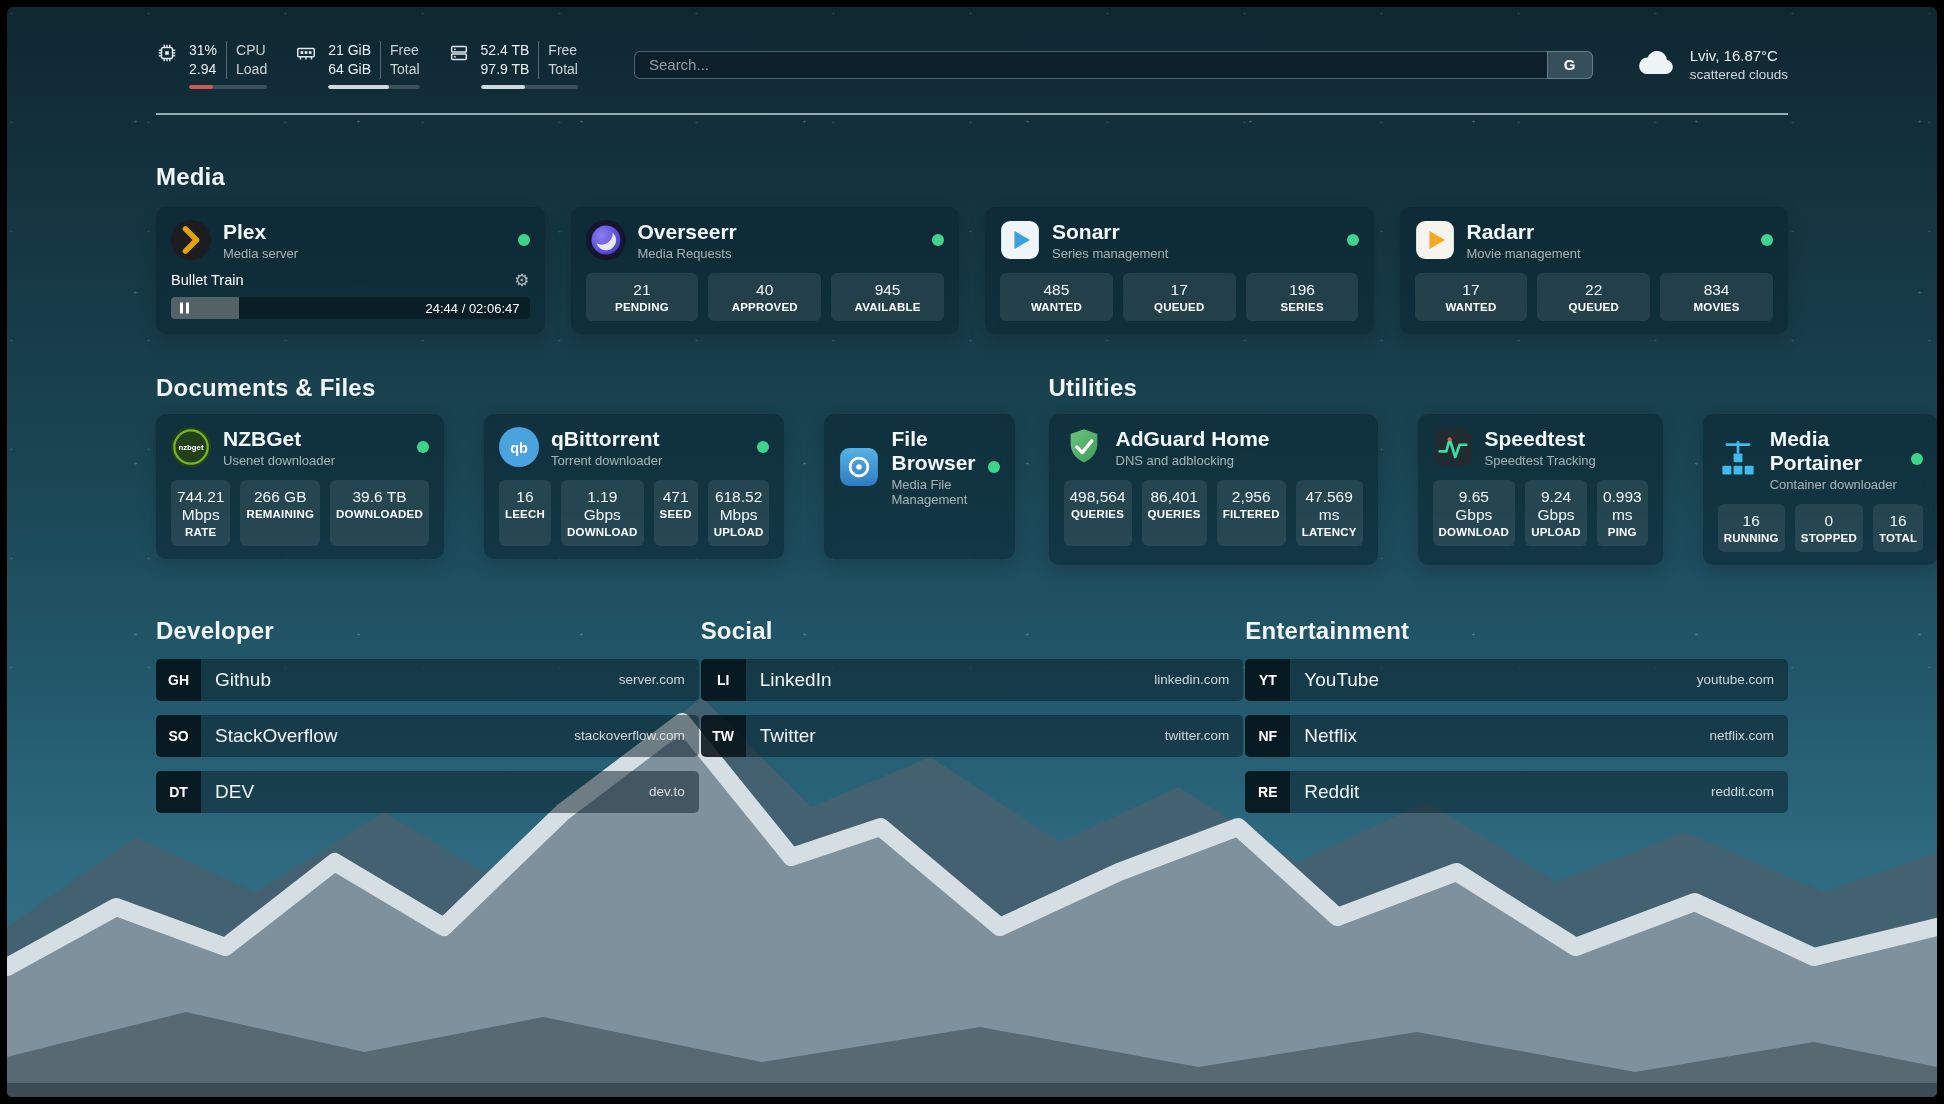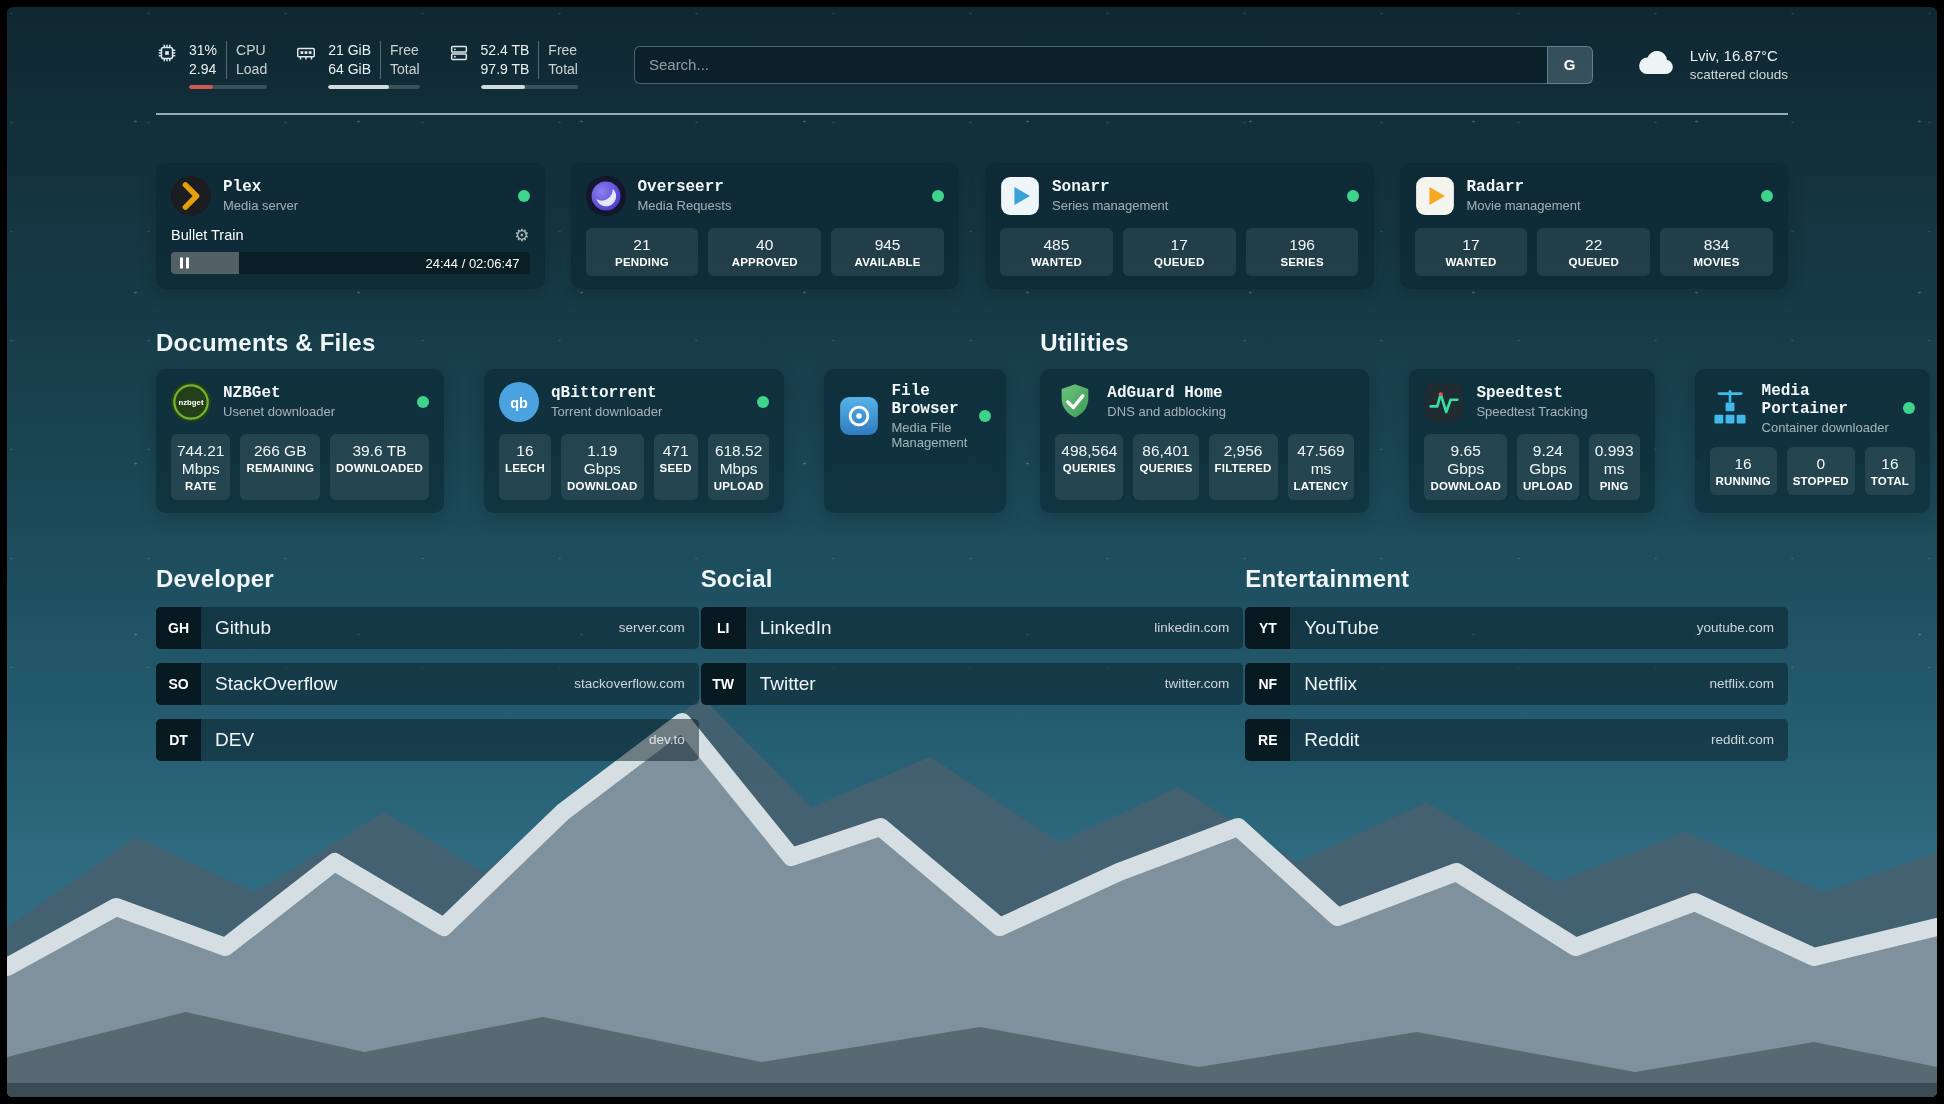--- a/index.html
+++ b/index.html
@@ -25,21 +25,21 @@
   .metric { display:flex; gap:11px; color:#eaf1f4; margin-right:28px; }
   .m-icon { color:#dfe8ec; margin-top:1px; }
   .m-icon svg { display:block; }
   .m-cols { display:flex; font-size:14px; line-height:1.35; }
   .m-col { display:flex; flex-direction:column; }
   .m-col.labs { margin-left:9px; padding-left:9px; border-left:1px solid rgba(255,255,255,.3); color:rgba(255,255,255,.78); }
   .m-bar { margin-top:6px; height:4px; border-radius:2px; background:rgba(255,255,255,.18); overflow:hidden; }
   .m-fill { height:100%; background:#cfd9de; border-radius:2px; }
   .m-fill.red { background:#cf5a54; }
 
-  .search-wrap { flex:1; display:flex; margin:0 44px 0 28px; height:38px; }
+  .search-wrap { flex:1; display:flex; margin:0 44px 0 28px; height:28px; }
   .search-input { flex:1; background:rgba(6,22,30,.5); border:1px solid rgba(170,200,214,.4); border-right:none;
     border-radius:6px 0 0 6px; color:#eaf1f4; padding:0 14px; font-size:15px; outline:none; font-family:inherit; }
   .search-input::placeholder { color:rgba(255,255,255,.55); }
   .search-btn { width:46px; border:1px solid rgba(170,200,214,.4); border-left:1px solid rgba(170,200,214,.4);
     border-radius:0 6px 6px 0; background:rgba(150,175,190,.28); color:#fff; font-size:15px; font-weight:600;
     display:flex; align-items:center; justify-content:center; cursor:pointer; }
 
   .weather { display:flex; align-items:center; gap:13px; color:#eaf1f4; }
   .weather-loc { font-size:15px; }
   .weather-cond { font-size:13.5px; color:rgba(255,255,255,.8); margin-top:3px; }
@@ -49,21 +49,21 @@
   
   .section-title { font-size:24px; font-weight:600; color:#f0f5f7; letter-spacing:.2px; }
   .media-section { margin-top:48px; }
   .media-grid { display:grid; grid-template-columns:repeat(4,1fr); gap:26px; margin-top:16px; }
 
   .card { background:rgba(10,37,48,.55); border-radius:10px; padding:13px 15px;
     box-shadow:0 6px 18px rgba(0,0,0,.16); backdrop-filter:blur(6px); }
   .card-head { display:flex; align-items:center; gap:12px; }
   .app-icon { width:40px; height:40px; flex:0 0 auto; display:flex; align-items:center; justify-content:center; }
   .app-icon svg { display:block; }
-  .app-name { font-size:16px; font-weight:600; color:#f2f7f8;font-family:Liberation Mono, monospace; }
+  .app-name { font-size:21px; font-weight:600; color:#f2f7f8; }
   .app-desc { font-size:13px; color:rgba(255,255,255,.62); margin-top:2px; }
   .dot { margin-left:auto; width:12px; height:12px; border-radius:50%; background:#3ed48c; flex:0 0 auto; }
 
   .stats { display:flex; gap:10px; margin-top:12px; }
   .stat { flex:1; background:rgba(255,255,255,.085); border-radius:6px; padding:8px 6px; text-align:center; }
   .stat-value { font-size:15.5px; color:#f2f7f8; }
   .stat-label { font-size:11.5px; font-weight:700; color:#fff; margin-top:2px; letter-spacing:.2px; }
 
   
   .np-row { display:flex; align-items:center; margin-top:11px; font-size:14.5px; color:#fff; }
@@ -195,20 +195,21 @@
         <div>
           <div class="weather-loc">Lviv, 16.87°C</div>
           <div class="weather-cond">scattered clouds</div>
         </div>
       </div>
     </div>
 
     <div class="divider"></div>
 
     <div class="media-section">
+      <div class="section-title">Media</div>
       <div class="media-grid">
 
         <div class="card">
           <div class="card-head">
             <div class="app-icon">
               <svg width="40" height="40" viewBox="0 0 36 36">
                 <circle cx="18" cy="18" r="18" fill="#1b1d20"></circle>
                 <path d="M13 8l10 10-10 10" fill="none" stroke="#e5a00d" stroke-width="5" stroke-linecap="round" stroke-linejoin="round"></path>
               </svg>
             </div>

